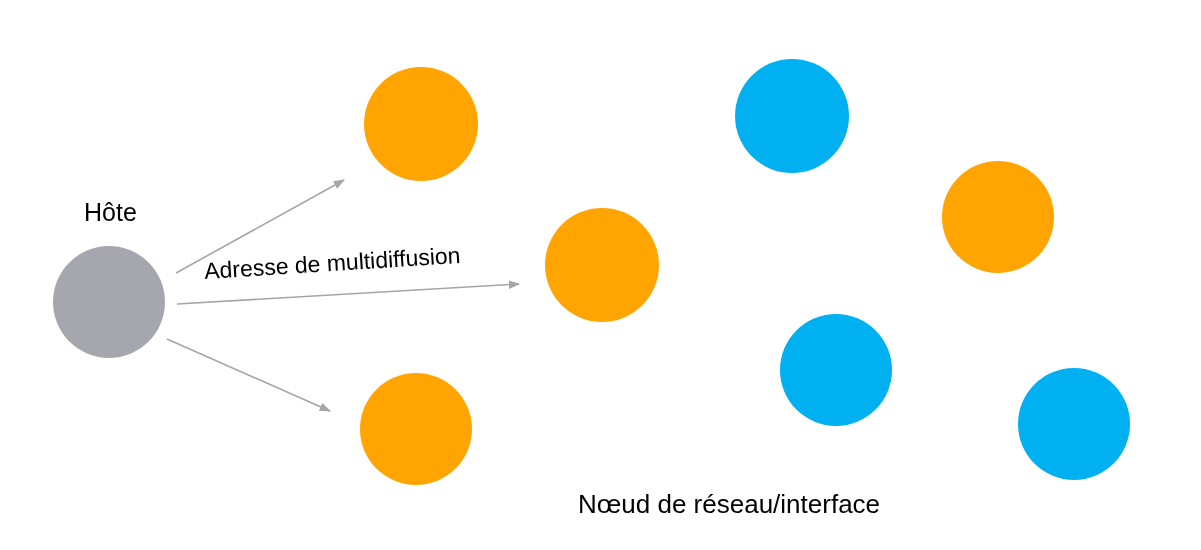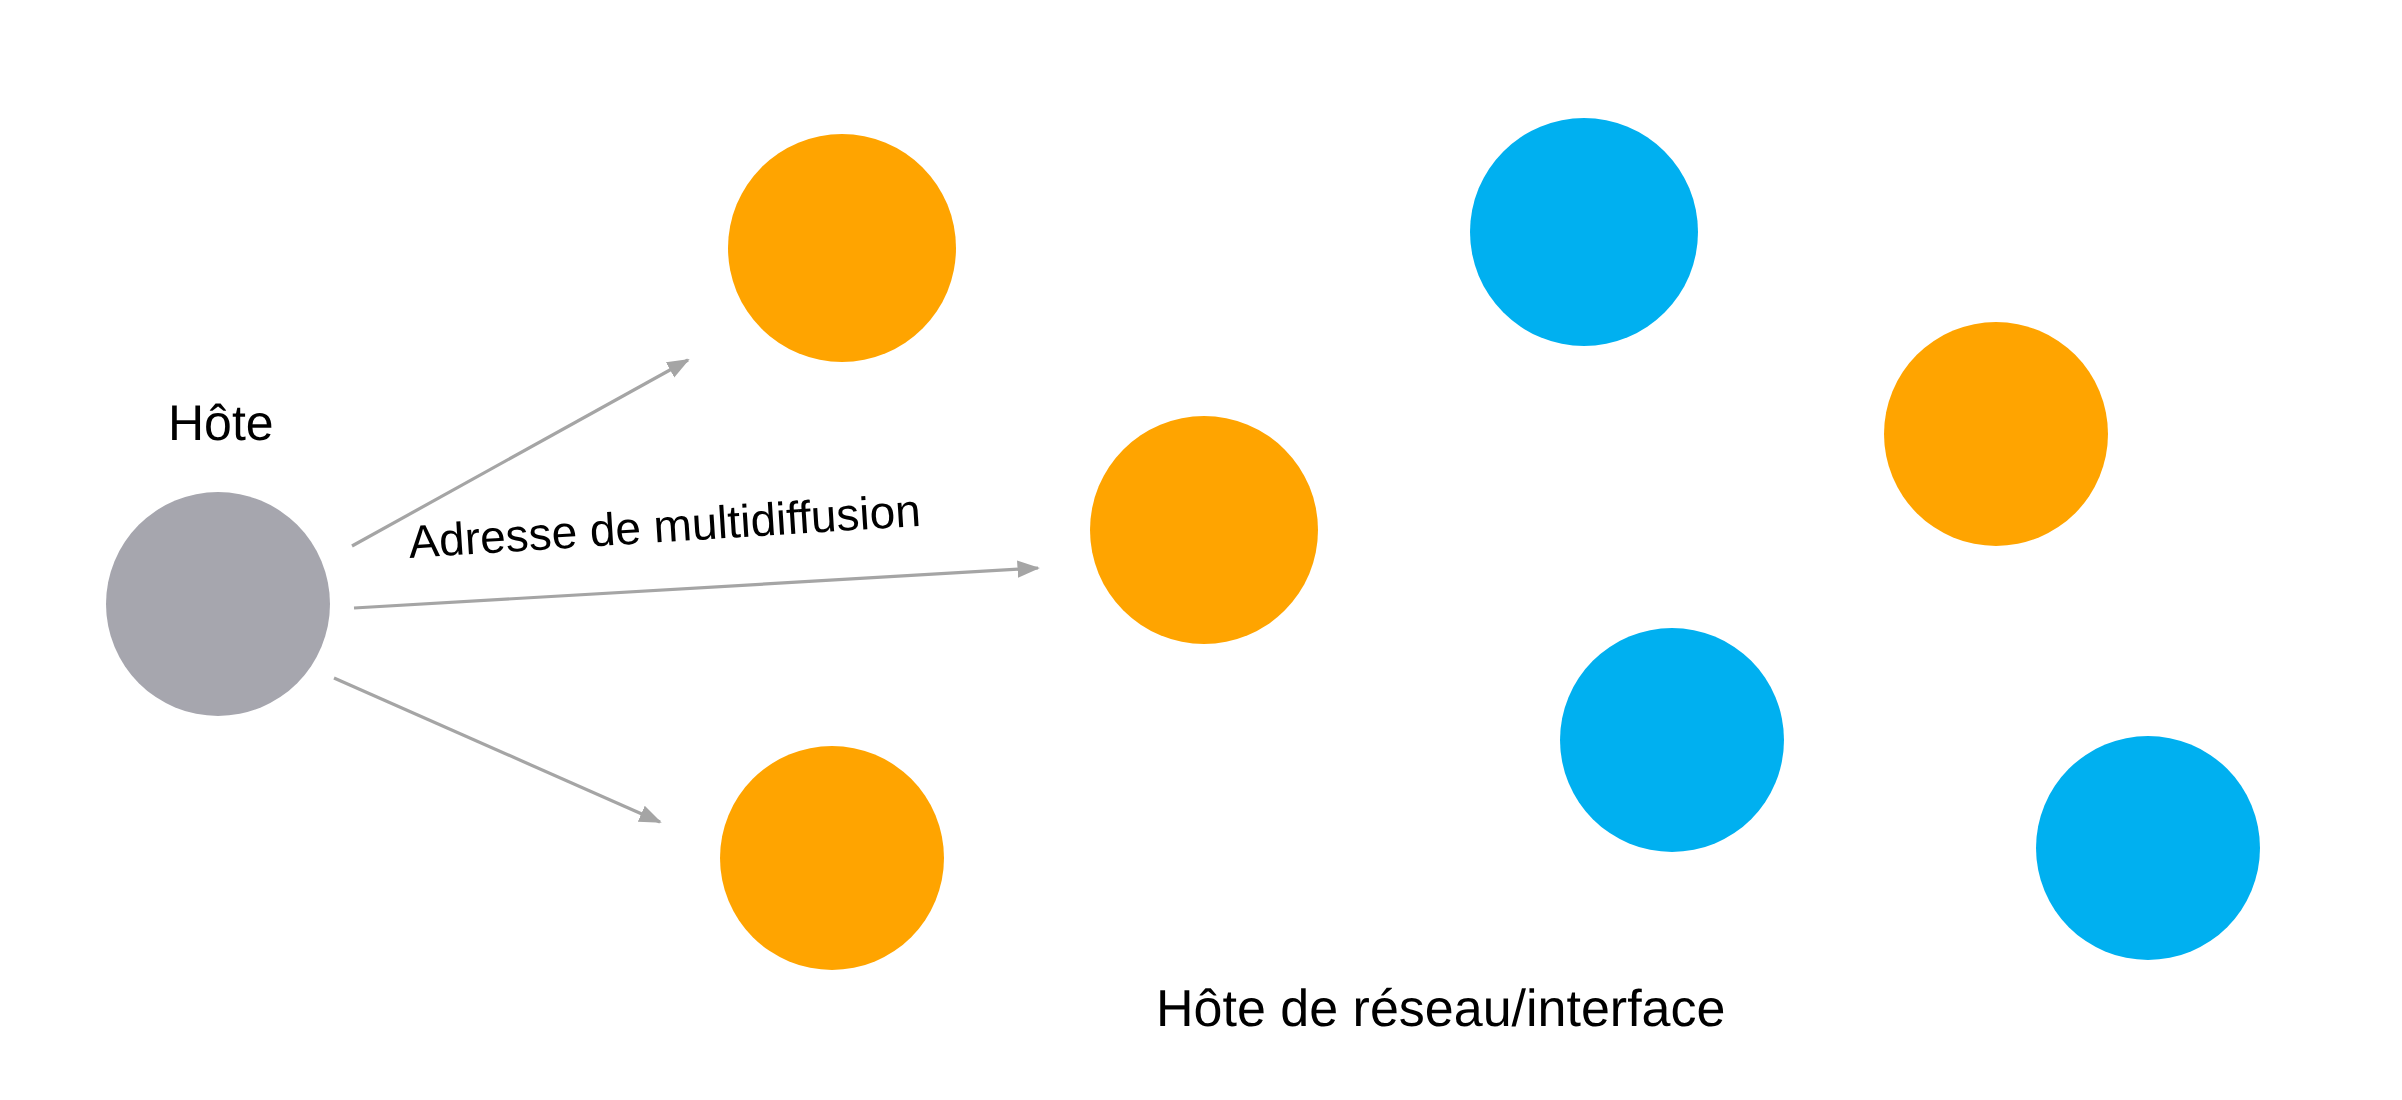--- a/index.html
+++ b/index.html
@@ -79,15 +79,15 @@
         <line x1="176" y1="245" x2="344" y2="152" stroke="#A5A5A5" stroke-width="1.6" marker-end="url(#head)"></line>
         <line x1="177" y1="276" x2="519" y2="256" stroke="#A5A5A5" stroke-width="1.6" marker-end="url(#head)"></line>
         <line x1="167" y1="311" x2="330" y2="383" stroke="#A5A5A5" stroke-width="1.6" marker-end="url(#head)"></line>
       </g>
   </svg>
 
   <div class="label" id="host-label">Hôte</div>
 
   <div class="label" id="multicast-label">Adresse de multidiffusion</div>
 
-  <div class="label" id="node-label">Hôte de réseau/interface</div>
+  <div class="label" id="node-label">Nœud de réseau/interface</div>
 
 </div>
 
 </body></html>

